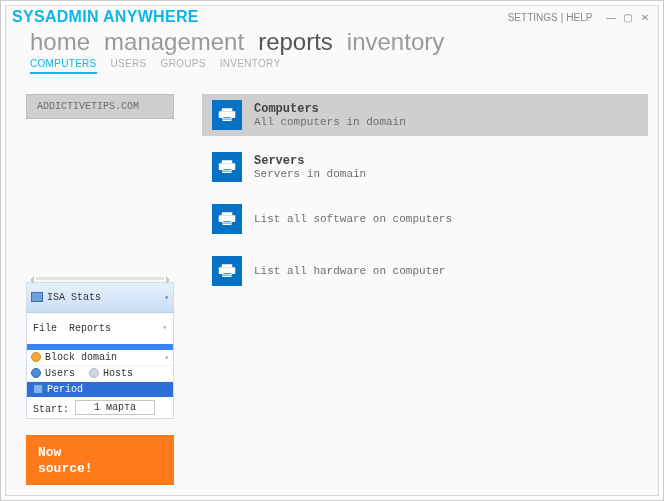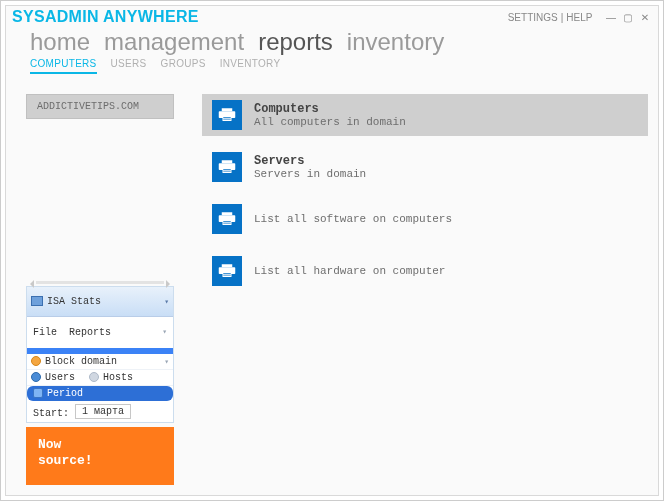--- a/index.html
+++ b/index.html
@@ -33,26 +33,26 @@
 
   .widget { border: 1px solid #cde; background: #fff; font-size: 10px; color: #333; }
   .widget .wtitle { background: linear-gradient(#e8f1fb,#c9def6); padding: 9px 4px; display: flex; align-items: center; gap: 4px; border-bottom: 1px solid #b9cde8; }
   .widget .wtitle .chip { width: 12px; height: 10px; background: #6ea0db; border: 1px solid #3b6fb0; }
   .widget .menubar { display: flex; gap: 12px; padding: 10px 6px; border-bottom: 6px solid #3b82f6; }
   .widget .row { display: flex; align-items: center; gap: 4px; padding: 2px 4px; border-bottom: 1px solid #eef2f7; }
   .widget .row .dot { width: 10px; height: 10px; border-radius: 50%; }
   .widget .orange { background: #f4a640; border: 1px solid #d6861a; }
   .widget .blue { background: #4a8cd6; border: 1px solid #2c6aac; }
   .widget .gray { background: #d0d7e1; border: 1px solid #aeb9c8; }
-  .periodrow { background: #2d6fd6; color: #fff; padding: 2px 6px; display: flex; align-items: center; gap: 4px; border-radius: 6px; }
+  .periodrow { background: #2d6fd6; color: #fff; padding: 2px 6px; display: flex; align-items: center; gap: 4px; }
   .periodrow .pdot { width: 10px; height: 10px; background: #7fb4f4; border: 1px solid #3a74c4; border-radius: 2px; }
   .startrow { display: flex; align-items: flex-end; gap: 6px; padding: 3px 6px; font-size: 10px; }
-  .startrow .box { border: 1px solid #c7c7c7; padding: 1px 6px; background: #fff; }
-
-  .banner { background: #ff7a1a; color: #fff; font-weight: 600; font-size: 13px; line-height: 1.25; padding: 10px 12px 16px 12px; margin-top: 4px; }
+  .startrow .box { border: 1px solid #c7c7c7; padding: 1px 18px; background: #fff; }
+
+  .banner { background: #ff7a1a; color: #fff; font-weight: 600; font-size: 13px; line-height: 1.25; padding: 10px 12px 8px 12px; margin-top: 16px; }
 
   .content { flex: 1; display: flex; flex-direction: column; gap: 10px; }
   .report { display: flex; align-items: center; gap: 12px; padding: 6px 10px; cursor: pointer; }
   .report.selected { background: #cfcfcf; }
   .iconbox { width: 30px; height: 30px; background: #0672c6; display: flex; align-items: center; justify-content: center; flex-shrink: 0; }
   .iconbox svg { width: 18px; height: 14px; }
   .report .txt .t { font-size: 12px; font-weight: 600; color: #444; }
   .report .txt .d { font-size: 11px; color: #6e6e6e; }
 </style>
 </head>

